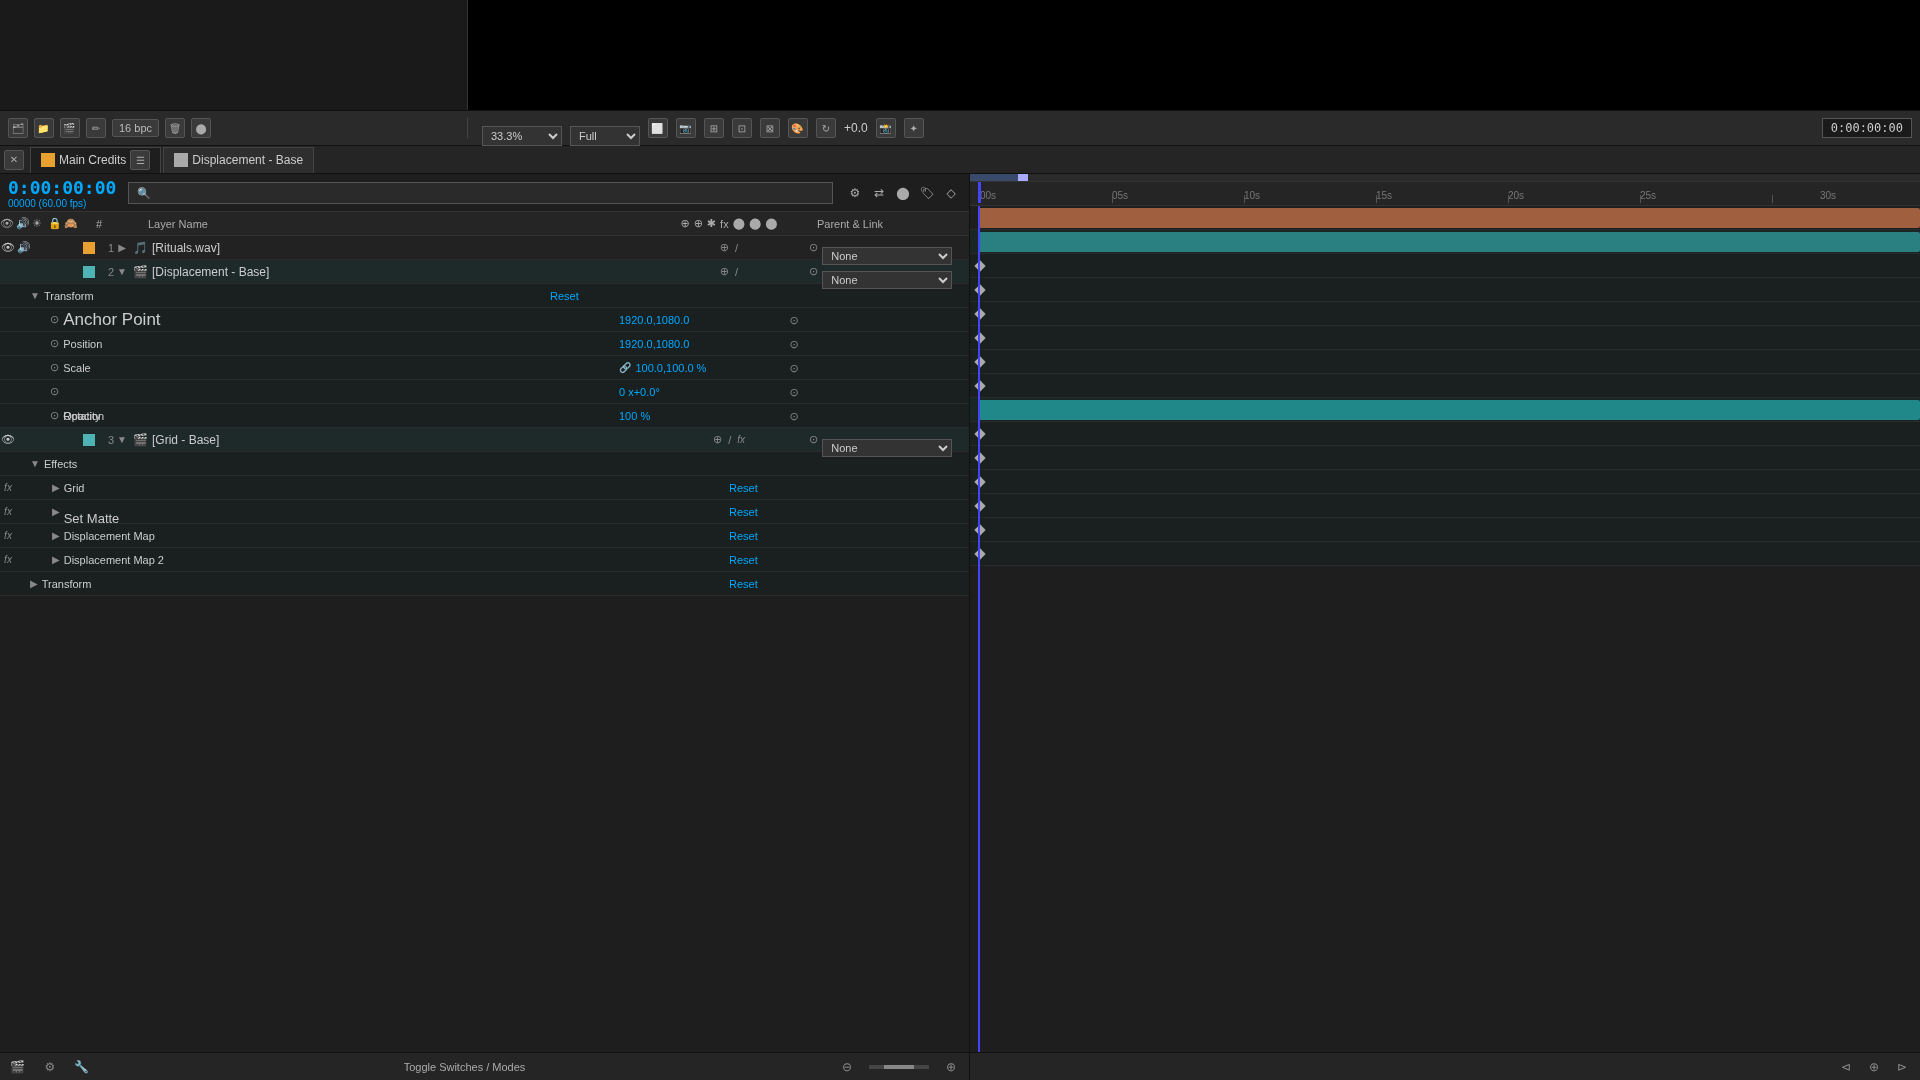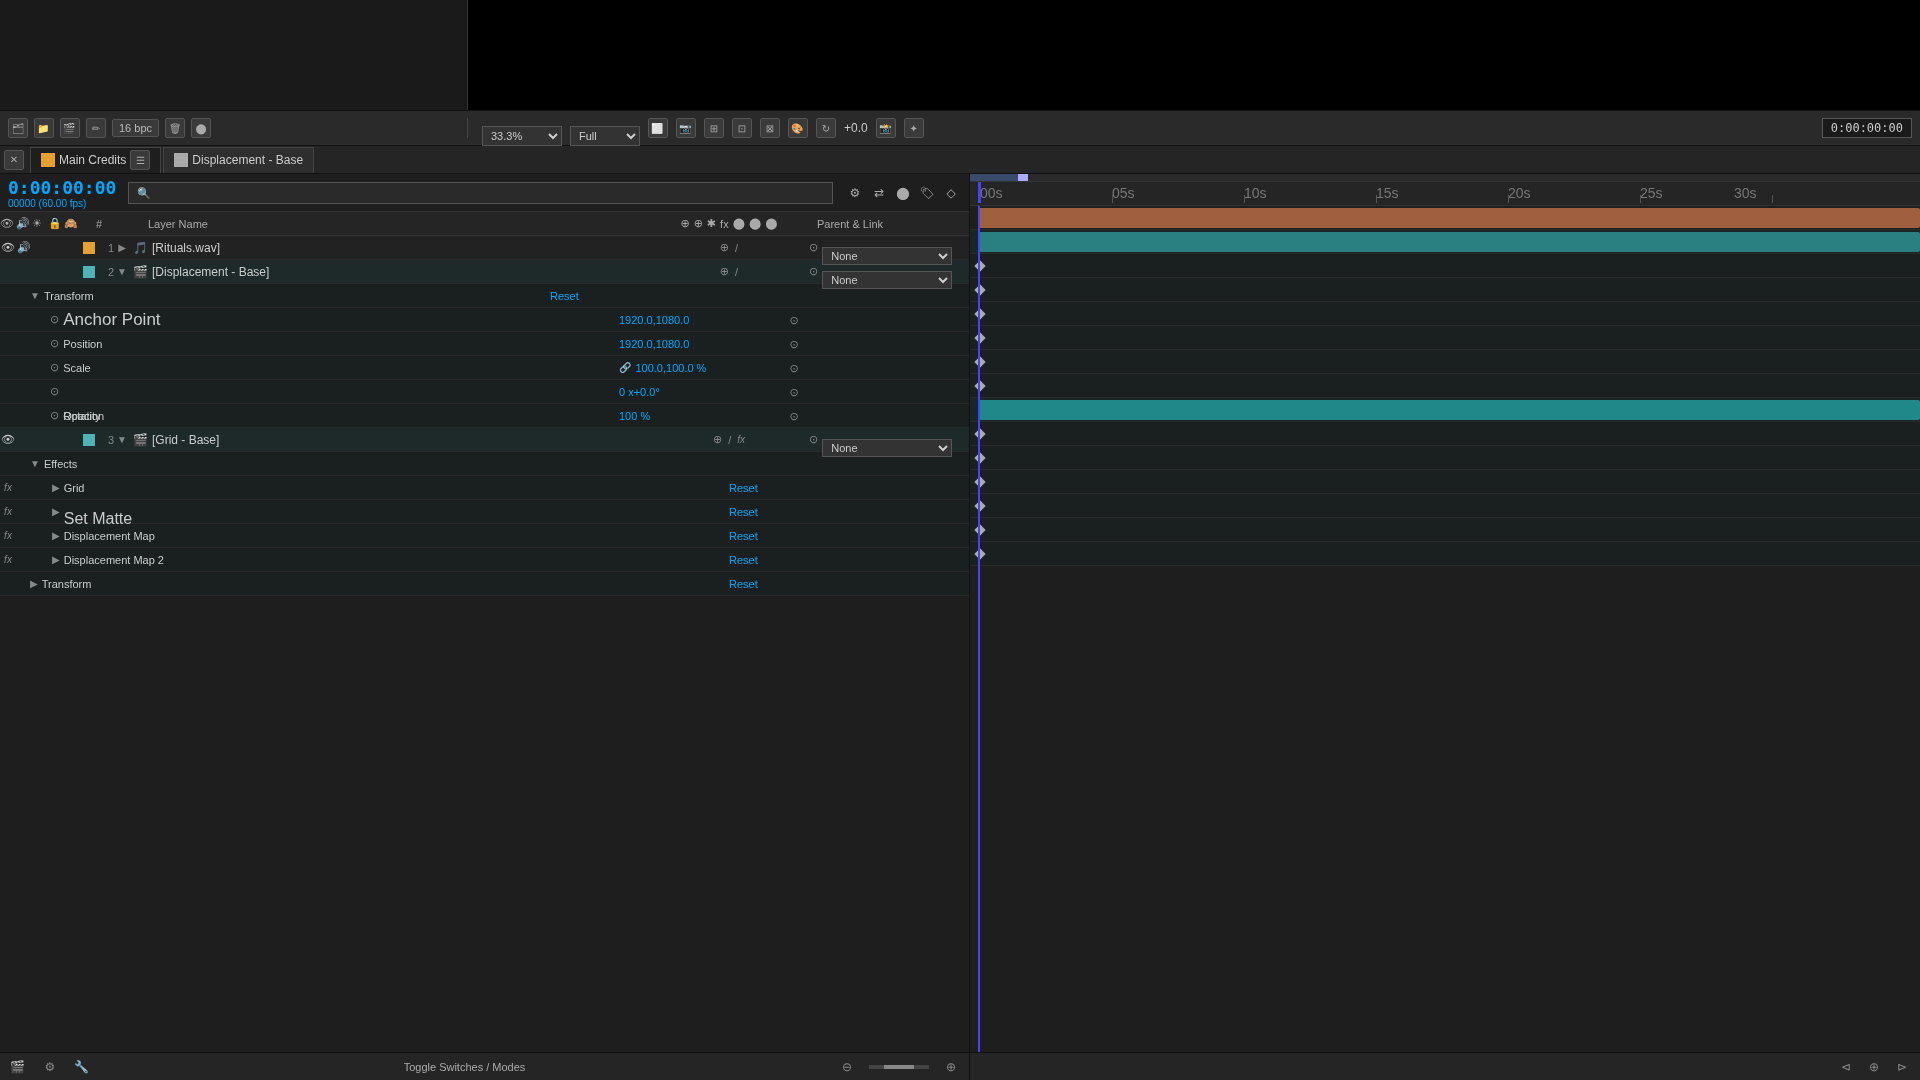--- a/index.html
+++ b/index.html
@@ -271,21 +271,21 @@
     .ruler-marks {
       display: flex;
       align-items: flex-end;
       width: 100%;
       height: 100%;
       position: relative;
     }
     .ruler-mark {
       position: absolute;
       bottom: 2px;
-      font-size: 14px;
+      font-size: 10px;
       color: #777;
       margin-top: 15px;
     }
     .ruler-line {
       position: absolute;
       bottom: 0;
       width: 1px;
       height: 8px;
       background: #555;
     }
@@ -669,21 +669,21 @@
         <div style="width:160px;">
           <span style="color:#00a8ff; font-size:11px; margin-left:80px;">Reset</span>
         </div>
         <div style="width:160px;"></div>
       </div>
 
       <div class="prop-row" style="background:#1a2020;">
         <div style="width:16px; text-align:center; font-size:10px; font-style:italic; color:#888;">fx</div>
         <div style="width:200px; display:flex; align-items:center; padding-left:36px;">
           <span style="font-size:10px; color:#888; margin-right:4px;">▶</span>
-          <span style="font-size:16px; color:#ccc;margin-top:14px;">Set Matte</span>
+          <span style="font-size:13px; color:#ccc;margin-top:14px;">Set Matte</span>
         </div>
         <div style="flex:1;"></div>
         <div style="width:160px;">
           <span style="color:#00a8ff; font-size:11px; margin-left:80px;">Reset</span>
         </div>
         <div style="width:160px;"></div>
       </div>
 
       <div class="prop-row" style="background:#1a2020;">
         <div style="width:16px; text-align:center; font-size:10px; font-style:italic; color:#888;">fx</div>
@@ -758,21 +758,21 @@
 
         <span class="ruler-mark" style="left:406px;">15s</span>
         <div class="ruler-line" style="left:406px;"></div>
 
         <span class="ruler-mark" style="left:538px;">20s</span>
         <div class="ruler-line" style="left:538px;"></div>
 
         <span class="ruler-mark" style="left:670px;">25s</span>
         <div class="ruler-line" style="left:670px;"></div>
 
-        <span class="ruler-mark" style="left:764px;">30s</span>
+        <span class="ruler-mark" style="left:850px;">30s</span>
         <div class="ruler-line" style="left:802px;"></div>
 
         <div style="position:absolute; left:8px; top:0; width:3px; height:100%; background:#4444ff;"></div>
       </div>
     </div>
 
     <div class="timeline-tracks">
 
       <div class="playhead-line" style="left:8px;"></div>
 

